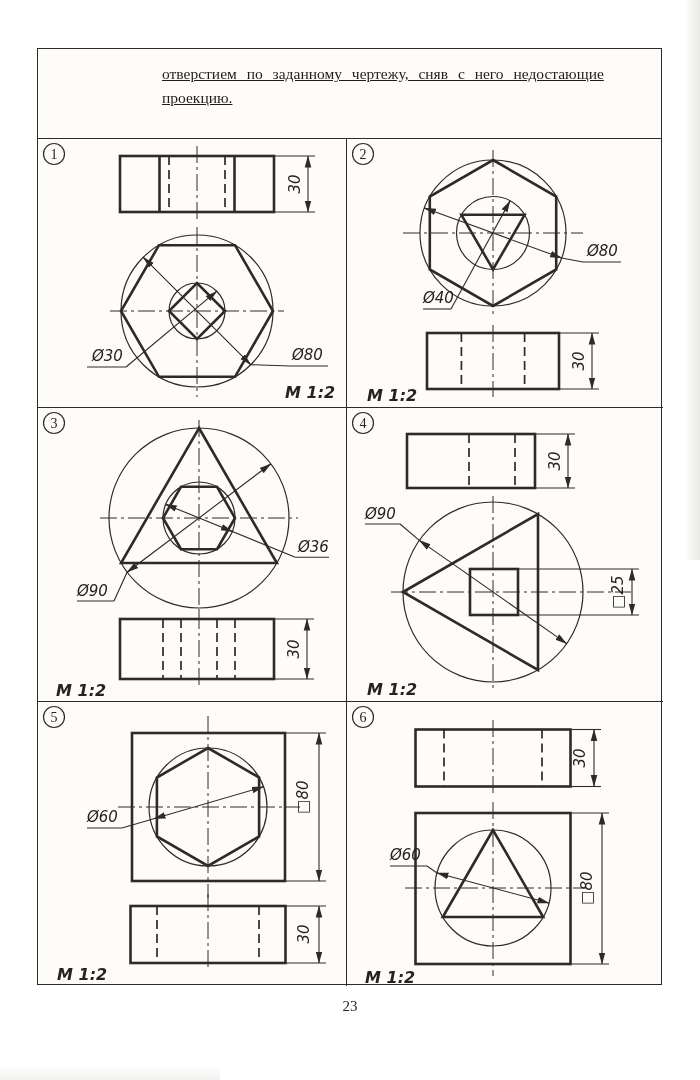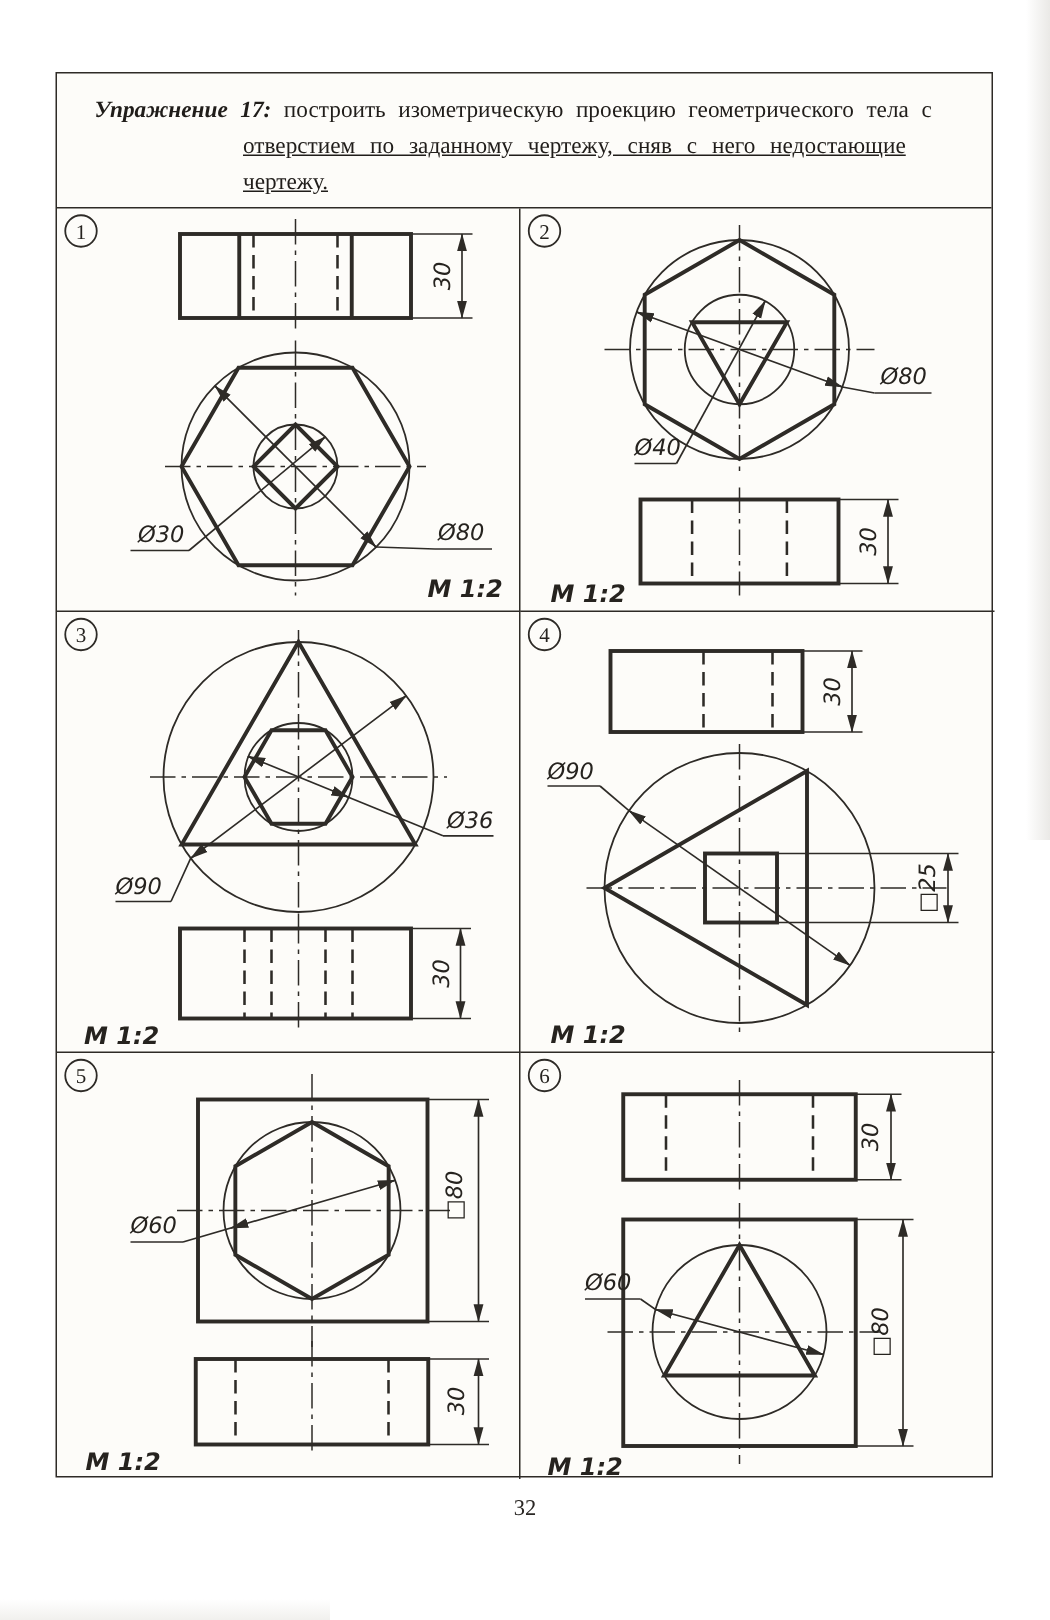--- a/index.html
+++ b/index.html
@@ -35,24 +35,22 @@
 </style>
 </head>
 <body>
 
 <div class="scan-edge-r"></div>
 <div class="scan-edge-b"></div>
 
 <div class="sheet">
 
   <div class="hdr">
-    <div class="h-line"><span class="ex">Упражнение 17:</span>
-      <span>построить изометрическую проекцию геометрического тела с</span></div>
     <div class="h-line h-ind">отверстием по заданному чертежу, сняв с него недостающие</div>
-    <div class="h-line h-ind">чертежу.</div>
+    <div class="h-line h-ind">проекцию.</div>
   </div>
 
   <div class="grid">
 
     <div class="cell cb-r cb-b">
       <svg width="309" height="269" viewBox="0 0 309 269">
         <defs>
           <marker id="arr" viewBox="0 0 12 8" markerWidth="12" markerHeight="8" refX="11.5" refY="4" orient="auto-start-reverse" markerUnits="userSpaceOnUse">
             <path d="M0,0.7 L12,4 L0,7.3 Z" fill="#2e2b27"></path>
           </marker>
@@ -253,13 +251,13 @@
         <line x1="223.5" y1="262" x2="262" y2="262" class="dim"></line>
         <line x1="255" y1="111" x2="255" y2="262" class="dim" marker-start="url(#arr)" marker-end="url(#arr)"></line>
         <text transform="rotate(-90 245 186)" x="245" y="186" text-anchor="middle" class="lbl">□80</text>
         <text x="18" y="281" class="scale">M 1:2</text>
       </svg>
     </div>
 
   </div>
 </div>
 
-<div class="pagenum">32</div>
+<div class="pagenum">23</div>
 
 </body></html>

